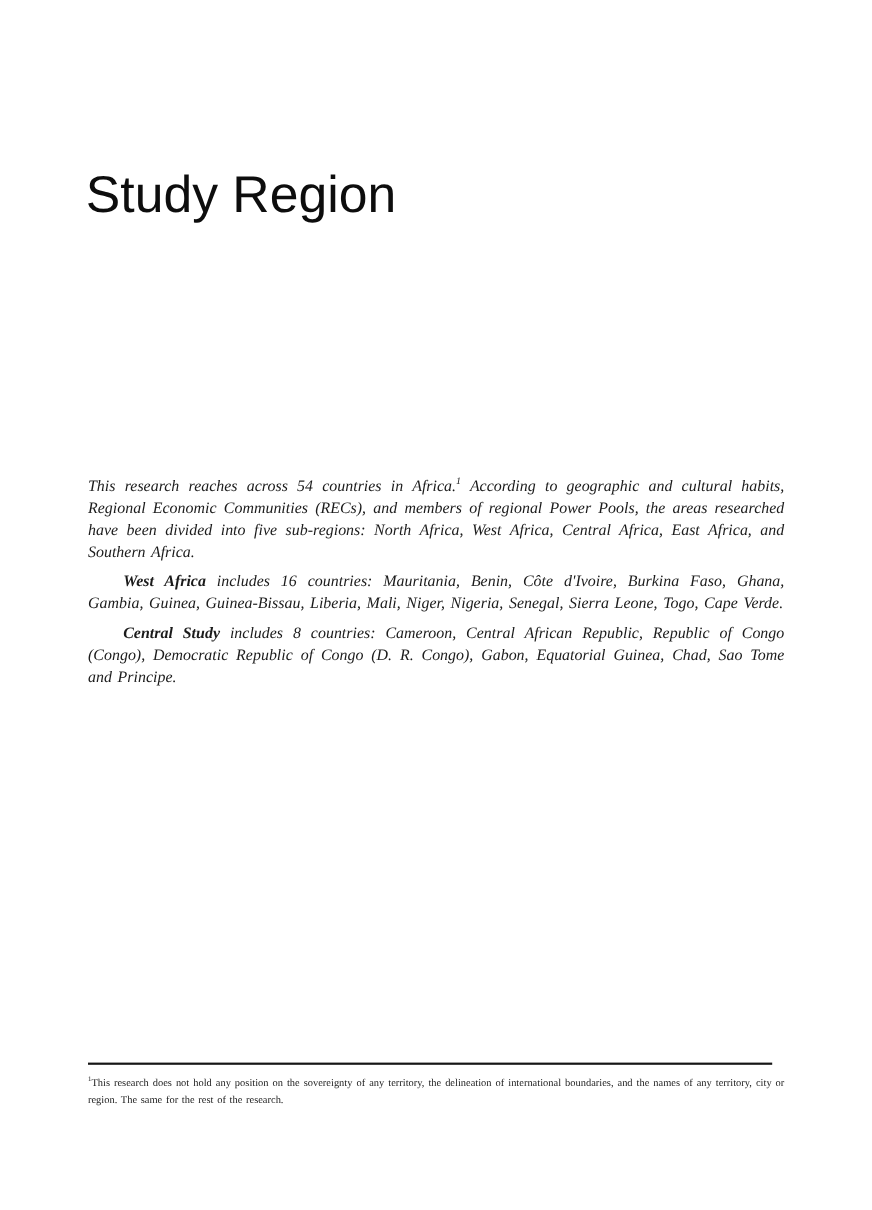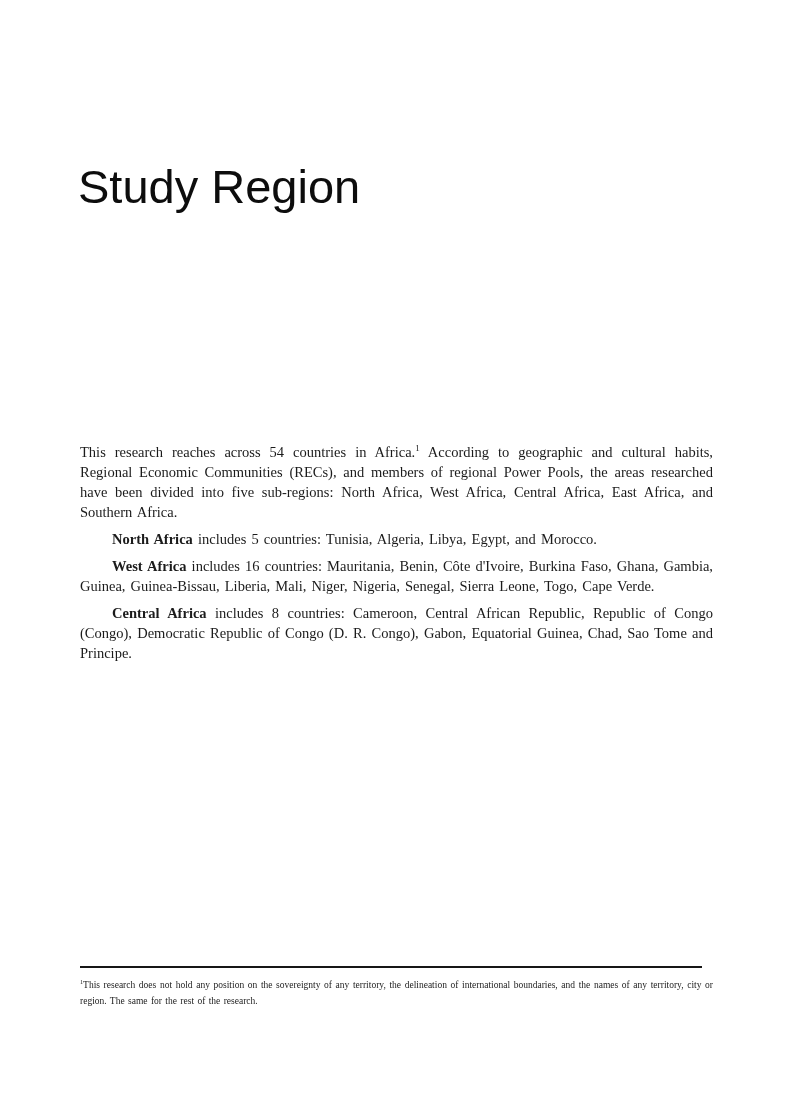--- a/index.html
+++ b/index.html
@@ -12,41 +12,42 @@
     width: 793px;
     height: 1100px;
     background: #ffffff;
     color: #1b1b1b;
     overflow: hidden;
     font-family: "Liberation Serif", serif;
   }
   .content {
     position: absolute;
     left: 80px;
-    top: 10px;
+    top: 0;
     width: 633px;
   }
   .title {
     margin: 150px 0 0 -2px;
     font-family: "Liberation Sans", sans-serif;
     font-weight: 400;
     font-size: 47px;
     line-height: 1.15;
     color: #0d0d0d;
     letter-spacing: 0px;
   }
   .body-text {
     margin-top: 228px;
   }
   .para {
     margin: 0 0 7px 0;
     font-size: 14.5px;
     line-height: 20px;
     text-align: justify;
     word-spacing: 1.5px;
+    font-style: italic;
   }
   .para.indented {
     text-indent: 32px;
   }
   .para b {
     font-weight: 700;
   }
   sup.note-ref {
     font-size: 0.62em;
     line-height: 0;
@@ -82,25 +83,24 @@
 
 <div class="page">
   <div class="content">
 
     <h1 class="title">Study Region</h1>
 
     <div class="body-text">
 
       <p class="para"><span>This research reaches across 54 countries in Africa.</span><sup class="note-ref">1</sup><span> According to geographic and cultural habits, Regional Economic Communities (RECs), and members of regional Power Pools, the areas researched have been divided into five sub-regions: North Africa, West Africa, Central Africa, East Africa, and Southern Africa.</span></p>
 
-      <p class="para indented"><b>North Africa</b><span> includes 5 countries: Tunisia, Algeria, Libya, Egypt, and Morocco.</span></p>
 
       <p class="para indented"><b>West Africa</b><span> includes 16 countries: Mauritania, Benin, Côte d'Ivoire, Burkina Faso, Ghana, Gambia, Guinea, Guinea-Bissau, Liberia, Mali, Niger, Nigeria, Senegal, Sierra Leone, Togo, Cape Verde.</span></p>
 
-      <p class="para indented"><b>Central Africa</b><span> includes 8 countries: Cameroon, Central African Republic, Republic of Congo (Congo), Democratic Republic of Congo (D. R. Congo), Gabon, Equatorial Guinea, Chad, Sao Tome and Principe.</span></p>
+      <p class="para indented"><b>Central Study</b><span> includes 8 countries: Cameroon, Central African Republic, Republic of Congo (Congo), Democratic Republic of Congo (D. R. Congo), Gabon, Equatorial Guinea, Chad, Sao Tome and Principe.</span></p>
 
 
 
     </div>
   </div>
 
   <div class="footnote-area">
     <div class="footnote-rule"></div>
     <p class="footnote"><sup>1</sup><span>This research does not hold any position on the sovereignty of any territory, the delineation of international boundaries, and the names of any territory, city or region. The same for the rest of the research.</span></p>
   </div>

